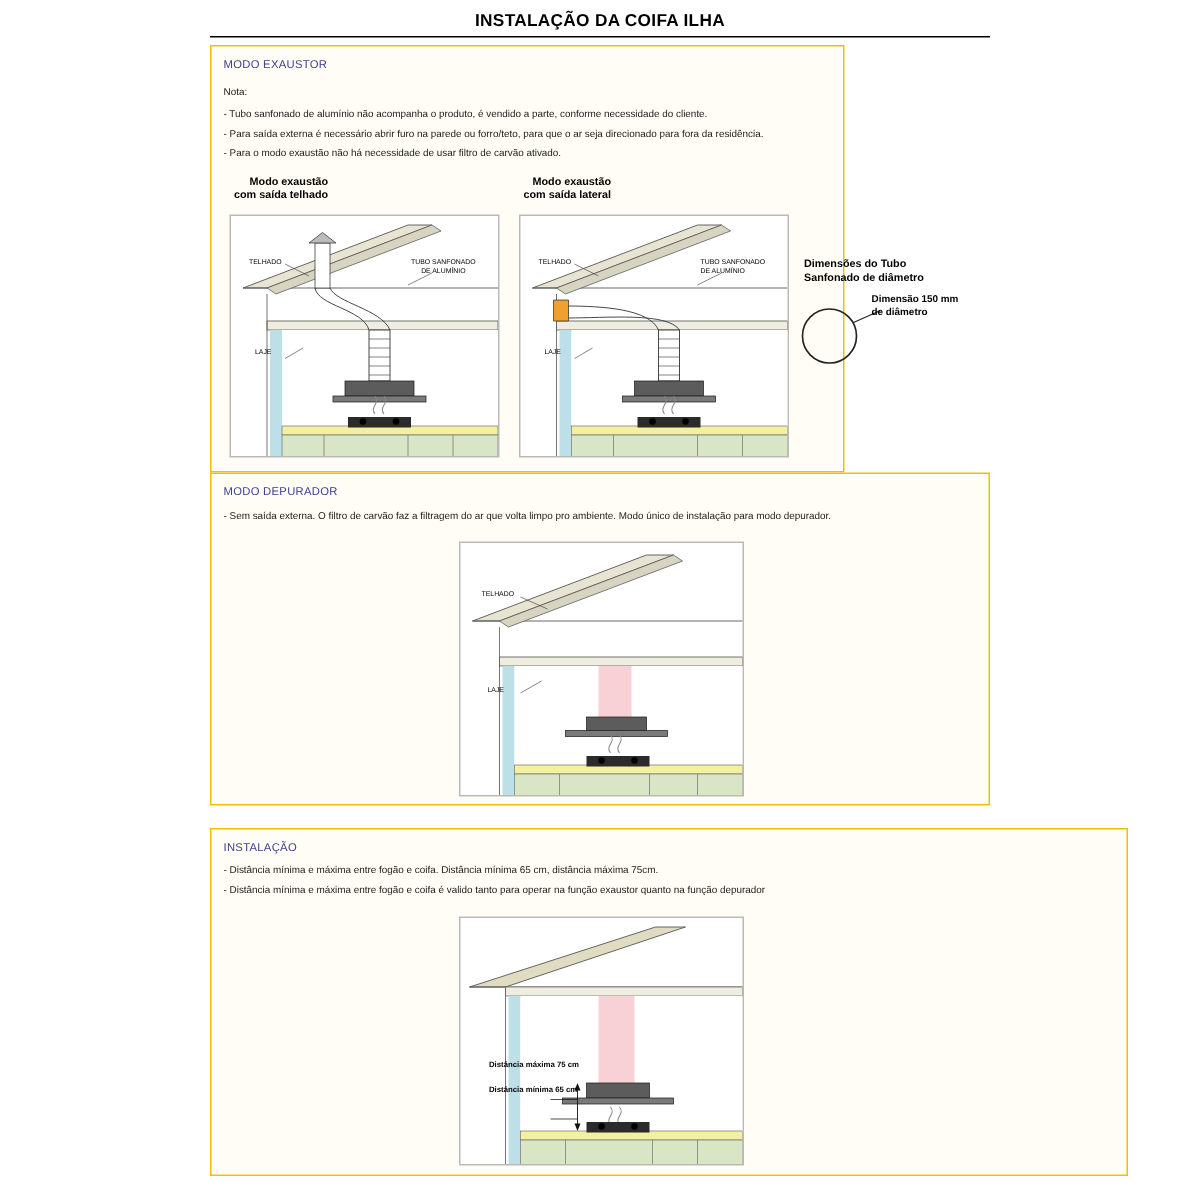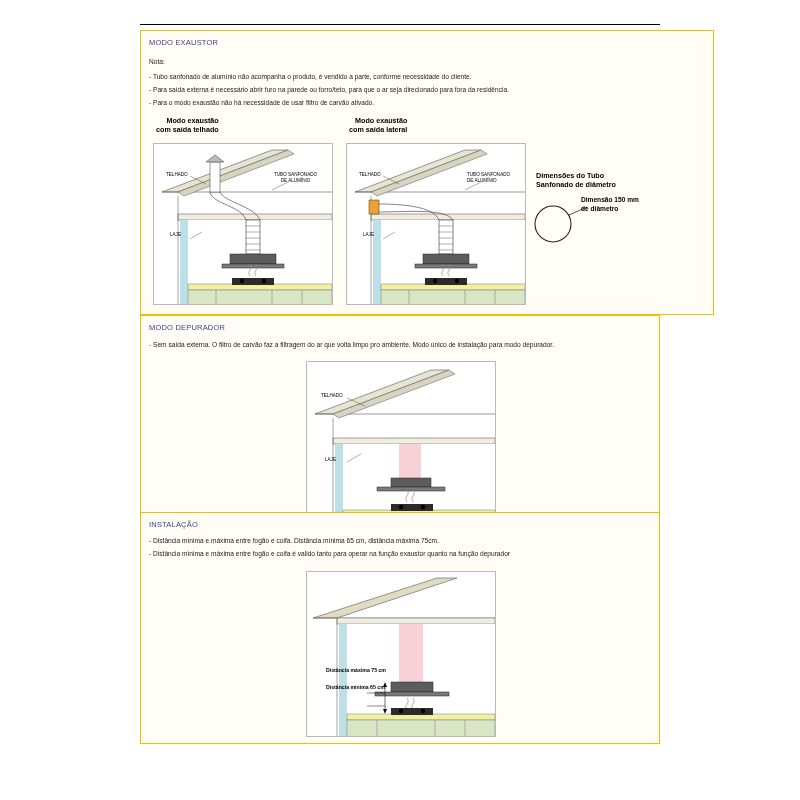--- a/index.html
+++ b/index.html
@@ -109,23 +109,24 @@
     white-space: nowrap;
   }
   svg { display: block; }
   .abs { position: absolute; }
 </style>
 </head>
 <body>
 
 <div class="page">
 
+  <div class="title-bar">INSTALAÇÃO DA COIFA ILHA</div>
   <div class="title-underline"></div>
 
-  <div class="section" style="left:140px; top:30px; width:574px; height:285px;">
+  <div class="section" style="left:140px; top:30px; width:423px; height:285px;">
     <div class="sec-label" style="left:8px; top:7px;">MODO EXAUSTOR</div>
 
     <div class="note-line" style="left:8px; top:27px;">Nota:</div>
     <div class="note-line" style="left:8px; top:42px;">- Tubo sanfonado de alumínio não acompanha o produto, é vendido a parte, conforme necessidade do cliente.</div>
     <div class="note-line" style="left:8px; top:55px;">- Para saída externa é necessário abrir furo na parede ou forro/teto, para que o ar seja direcionado para fora da residência.</div>
     <div class="note-line" style="left:8px; top:68px;">- Para o modo exaustão não há necessidade de usar filtro de carvão ativado.</div>
 
     <div class="fig-cap" style="left:15px; top:85px;">Modo exaustão
 com saída telhado</div>
 
@@ -271,21 +272,21 @@
         <circle cx="94" cy="145" r="2.2" fill="#000"></circle>
         <circle cx="116" cy="145" r="2.2" fill="#000"></circle>
         <line x1="40" y1="36" x2="58" y2="44" stroke="#333" stroke-width="0.4"></line>
         <line x1="40" y1="100" x2="54" y2="92" stroke="#333" stroke-width="0.4"></line>
       </svg>
       <div class="tinylabel" style="left:14px; top:31px;">TELHADO</div>
       <div class="tinylabel" style="left:18px; top:95px;">LAJE</div>
     </div>
   </div>
 
-  <div class="section" style="left:140px; top:512px; width:520px; height:232px;">
+  <div class="section" style="left:140px; top:552px; width:612px; height:232px;">
     <div class="sec-label" style="left:8px; top:7px;">INSTALAÇÃO</div>
     <div class="note-line" style="left:8px; top:24px;">- Distância mínima e máxima entre fogão e coifa. Distância mínima 65 cm, distância máxima 75cm.</div>
     <div class="note-line" style="left:8px; top:37px;">- Distância mínima e máxima entre fogão e coifa é valido tanto para operar na função exaustor quanto na função depurador</div>
 
     <div class="fig" style="left:165px; top:58px; width:190px; height:166px;">
       <svg width="190" height="166" viewBox="0 0 190 166">
         <polygon points="6,46 130,6 150,6 30,46" fill="#e0dcc2" stroke="#555" stroke-width="0.6"></polygon>
         <line x1="6" y1="46" x2="188" y2="46" stroke="#555" stroke-width="0.6"></line>
         <rect x="30" y="46" width="158" height="6" fill="#efece0" stroke="#666" stroke-width="0.5"></rect>
         <line x1="30" y1="46" x2="30" y2="166" stroke="#666" stroke-width="0.6"></line>

